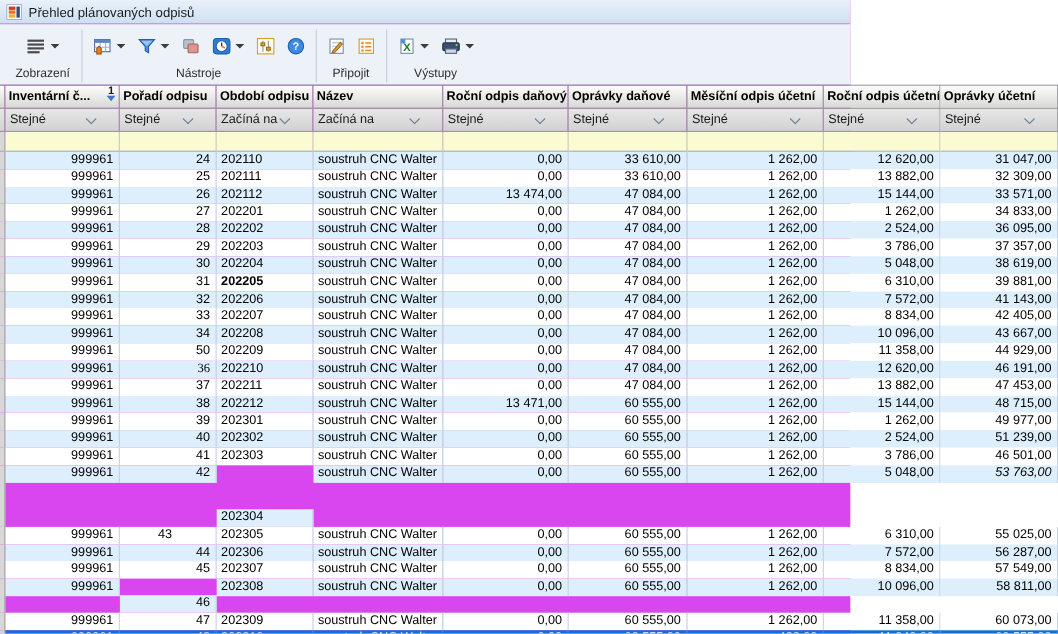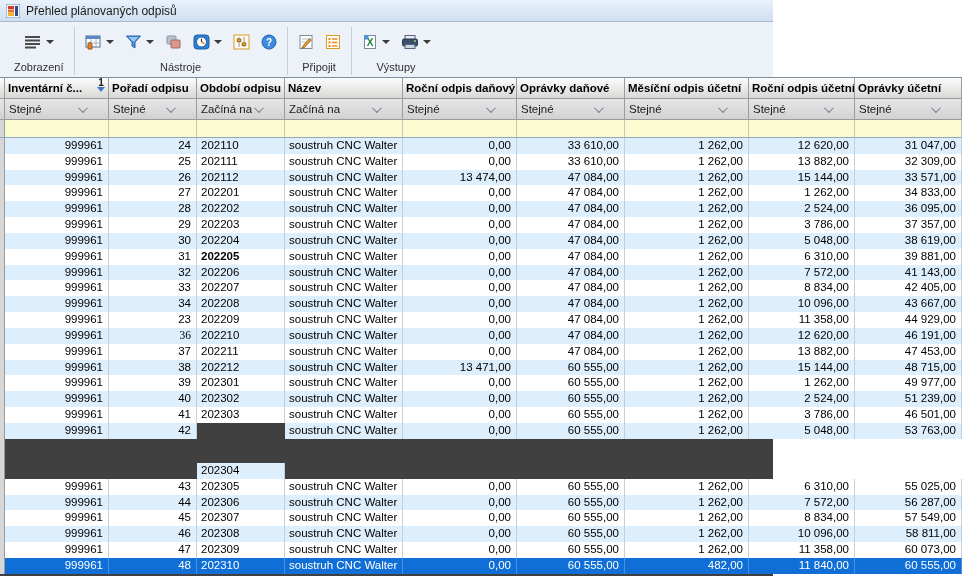--- a/index.html
+++ b/index.html
@@ -1,18 +1,18 @@
 <!DOCTYPE html>
 <html><head>
 <meta charset="utf-8">
 <style>
   *{margin:0;padding:0;box-sizing:border-box}
   html,body{width:962px;height:576px;overflow:hidden;background:#fff;
     font-family:"Liberation Sans",sans-serif;}
-  .window{width:773px;height:576px;background:#404040;position:relative}
+  .window{width:773px;height:576px;background:#d946ef;position:relative}
 
   
   .titlebar{height:22px;background:linear-gradient(#e9f1fb,#cfdff0);
     border-bottom:1px solid #a9b9cb;display:flex;align-items:center;
     padding:0 6px;gap:6px}
   .titlebar .title{font-size:12px;color:#1b1b1b}
 
   
   .toolbar{height:55px;background:#edf2f9;display:flex;align-items:stretch;
     padding:2px 4px 0 4px}
@@ -440,21 +440,21 @@
         <div class="cell data-cell al-l" style="width: 118px;">soustruh CNC Walter</div>
         <div class="cell data-cell al-r" style="width: 114px;">0,00</div>
         <div class="cell data-cell al-r" style="width: 108px;">47 084,00</div>
         <div class="cell data-cell al-r" style="width: 124px;">1 262,00</div>
         <div class="cell data-cell al-r" style="width: 106px;">10 096,00</div>
         <div class="cell data-cell al-r" style="width: 107px;">43 667,00</div>
       </div>
       <div class="grow r-wht">
         <div class="sel-strip "></div>
         <div class="cell data-cell al-r" style="width: 104px;">999961</div>
-        <div class="cell data-cell al-r" style="width: 88px;">23</div>
+        <div class="cell data-cell al-r" style="width: 88px;">50</div>
         <div class="cell data-cell al-l" style="width: 88px;">202209</div>
         <div class="cell data-cell al-l" style="width: 118px;">soustruh CNC Walter</div>
         <div class="cell data-cell al-r" style="width: 114px;">0,00</div>
         <div class="cell data-cell al-r" style="width: 108px;">47 084,00</div>
         <div class="cell data-cell al-r" style="width: 124px;">1 262,00</div>
         <div class="cell data-cell al-r" style="width: 106px;">11 358,00</div>
         <div class="cell data-cell al-r" style="width: 107px;">44 929,00</div>
       </div>
       <div class="grow r-alt">
         <div class="sel-strip "></div>
@@ -531,26 +531,26 @@
       <div class="grow r-alt">
         <div class="sel-strip "></div>
         <div class="cell data-cell al-r" style="width: 104px;">999961</div>
         <div class="cell data-cell al-r" style="width: 88px;">42</div>
         <div class="cell data-cell al-l" style="width: 88px; margin-top: 40px;">202304</div>
         <div class="cell data-cell al-l" style="width: 118px;">soustruh CNC Walter</div>
         <div class="cell data-cell al-r" style="width: 114px;">0,00</div>
         <div class="cell data-cell al-r" style="width: 108px;">60 555,00</div>
         <div class="cell data-cell al-r" style="width: 124px;">1 262,00</div>
         <div class="cell data-cell al-r" style="width: 106px;">5 048,00</div>
-        <div class="cell data-cell al-r" style="width: 107px;">53 763,00</div>
-      </div>
-      <div class="grow r-wht">
-        <div class="sel-strip "></div>
-        <div class="cell data-cell al-r" style="width: 104px;">999961</div>
-        <div class="cell data-cell al-r" style="width: 88px;">43</div>
+        <div class="cell data-cell al-r" style="width: 107px; font-style: italic;">53 763,00</div>
+      </div>
+      <div class="grow r-wht">
+        <div class="sel-strip "></div>
+        <div class="cell data-cell al-r" style="width: 104px;">999961</div>
+        <div class="cell data-cell al-r" style="width: 88px; text-align: center;">43</div>
         <div class="cell data-cell al-l" style="width: 88px;">202305</div>
         <div class="cell data-cell al-l" style="width: 118px;">soustruh CNC Walter</div>
         <div class="cell data-cell al-r" style="width: 114px;">0,00</div>
         <div class="cell data-cell al-r" style="width: 108px;">60 555,00</div>
         <div class="cell data-cell al-r" style="width: 124px;">1 262,00</div>
         <div class="cell data-cell al-r" style="width: 106px;">6 310,00</div>
         <div class="cell data-cell al-r" style="width: 107px;">55 025,00</div>
       </div>
       <div class="grow r-alt">
         <div class="sel-strip "></div>
@@ -572,21 +572,21 @@
         <div class="cell data-cell al-l" style="width: 118px;">soustruh CNC Walter</div>
         <div class="cell data-cell al-r" style="width: 114px;">0,00</div>
         <div class="cell data-cell al-r" style="width: 108px;">60 555,00</div>
         <div class="cell data-cell al-r" style="width: 124px;">1 262,00</div>
         <div class="cell data-cell al-r" style="width: 106px;">8 834,00</div>
         <div class="cell data-cell al-r" style="width: 107px;">57 549,00</div>
       </div>
       <div class="grow r-alt">
         <div class="sel-strip "></div>
         <div class="cell data-cell al-r" style="width: 104px;">999961</div>
-        <div class="cell data-cell al-r" style="width: 88px;">46</div>
+        <div class="cell data-cell al-r" style="width: 88px; margin-top: 15px;">46</div>
         <div class="cell data-cell al-l" style="width: 88px;">202308</div>
         <div class="cell data-cell al-l" style="width: 118px;">soustruh CNC Walter</div>
         <div class="cell data-cell al-r" style="width: 114px;">0,00</div>
         <div class="cell data-cell al-r" style="width: 108px;">60 555,00</div>
         <div class="cell data-cell al-r" style="width: 124px;">1 262,00</div>
         <div class="cell data-cell al-r" style="width: 106px;">10 096,00</div>
         <div class="cell data-cell al-r" style="width: 107px;">58 811,00</div>
       </div>
       <div class="grow r-wht">
         <div class="sel-strip "></div>

